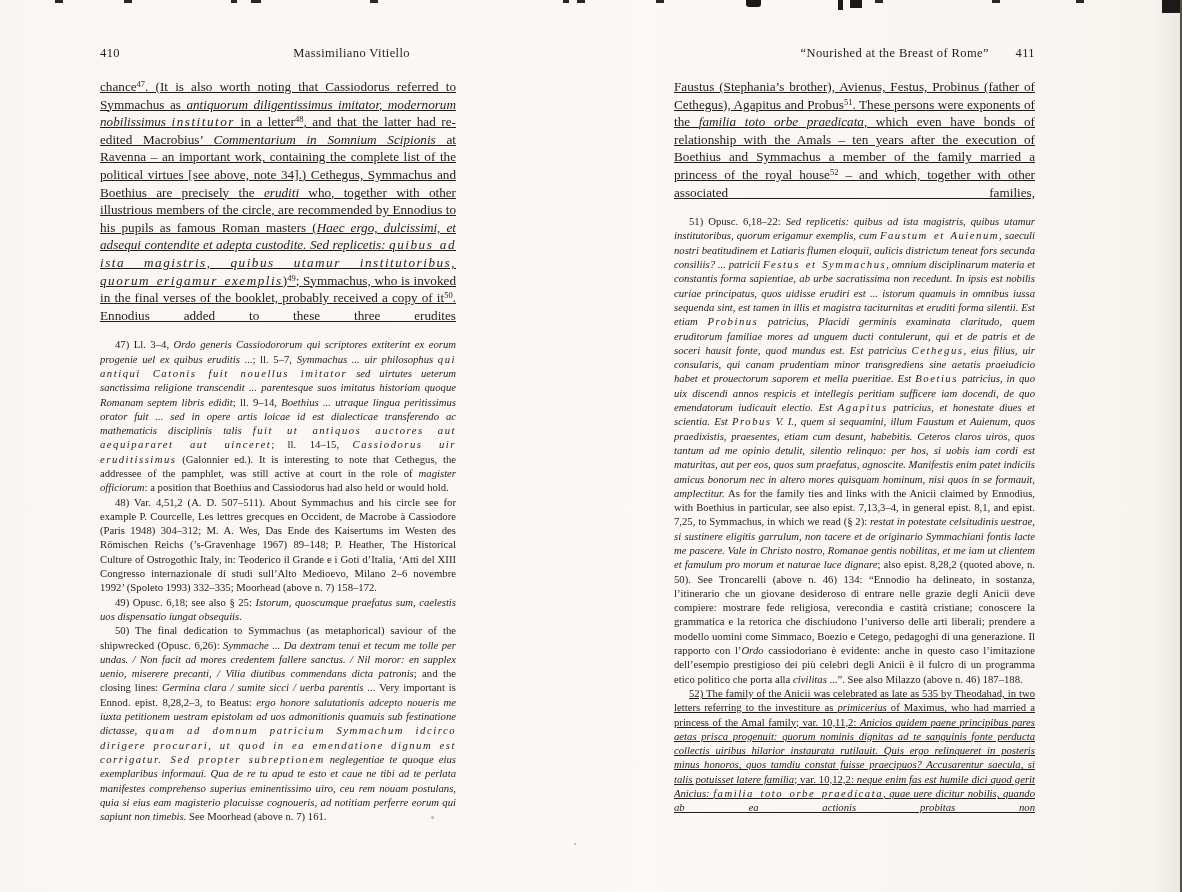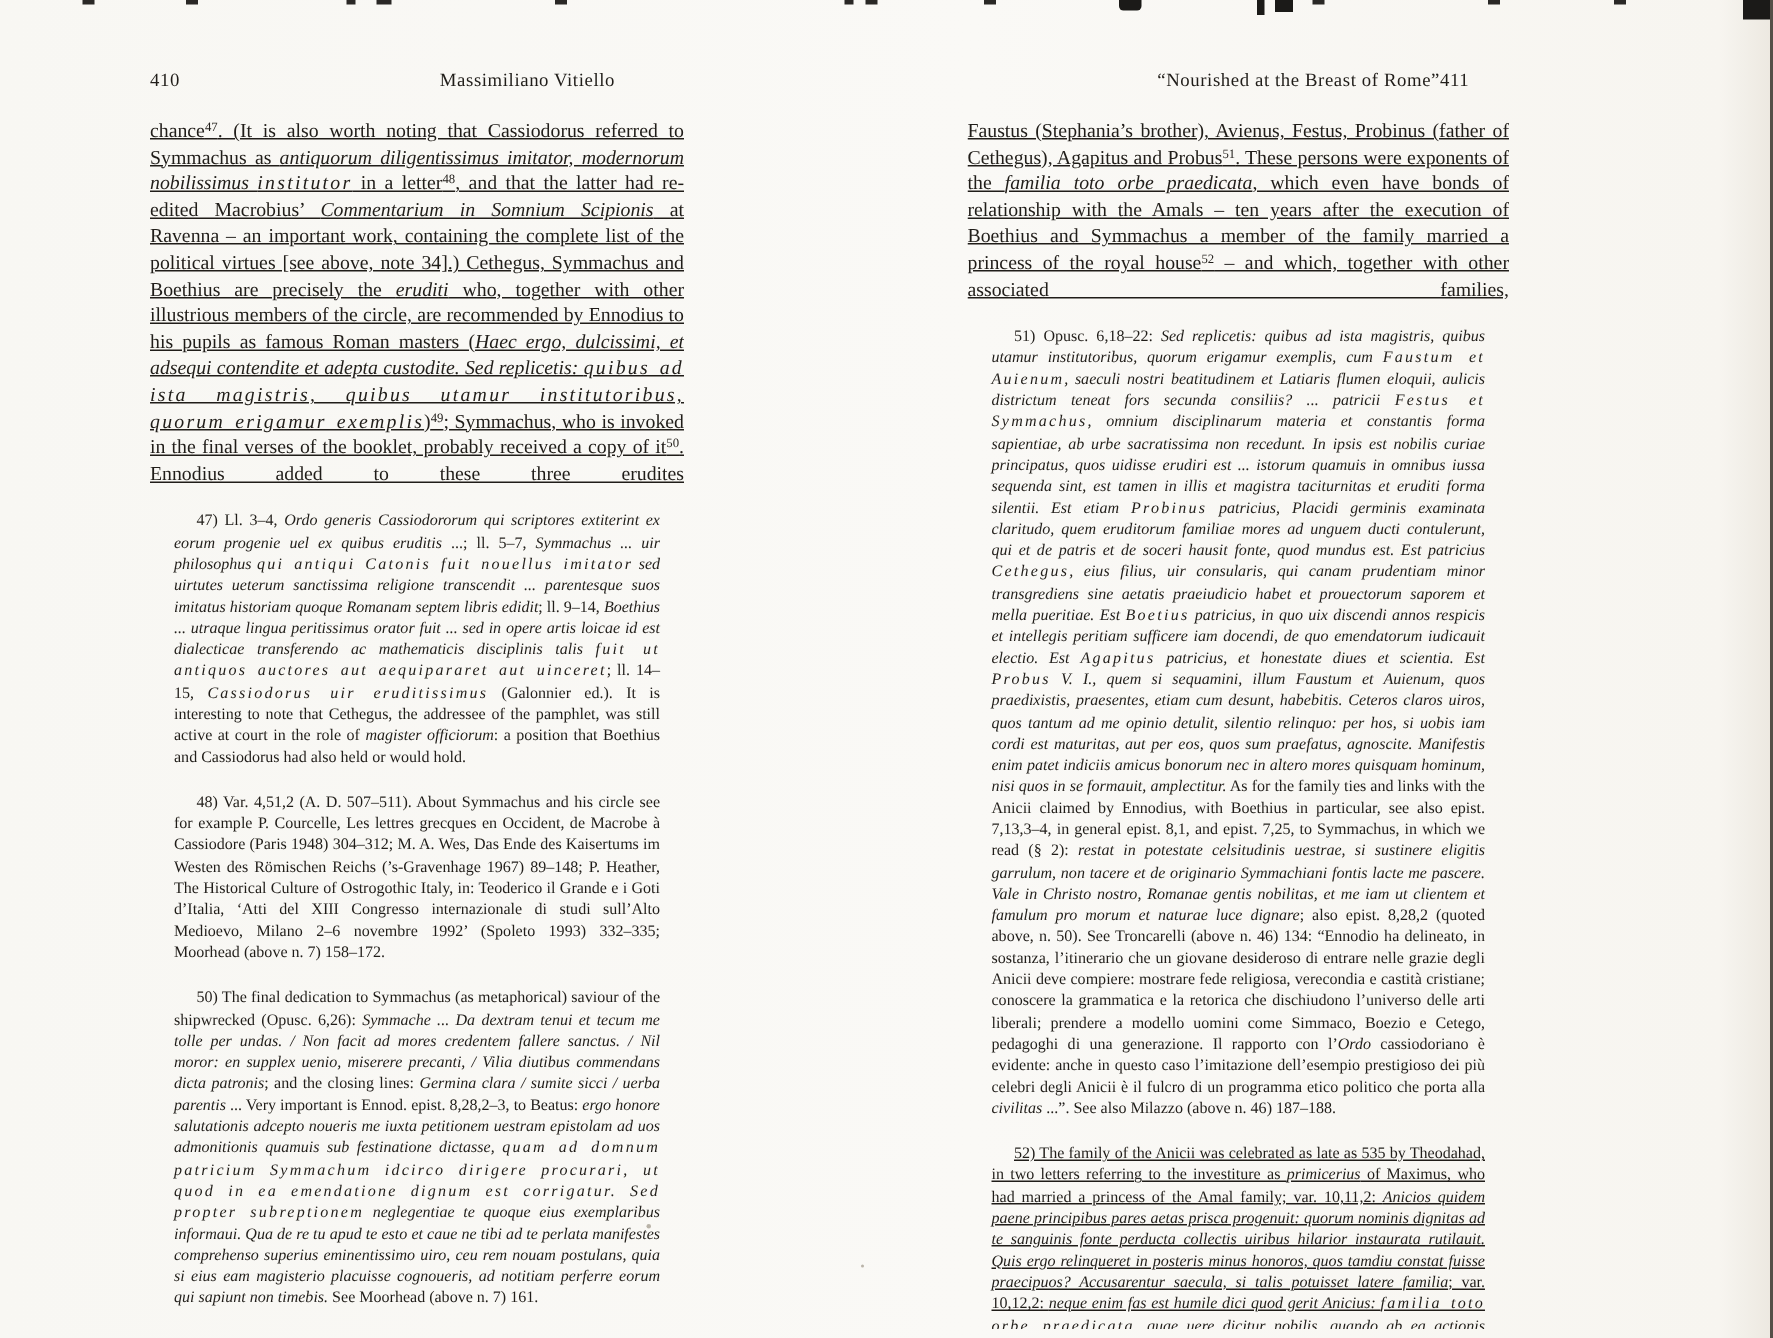--- a/index.html
+++ b/index.html
@@ -13,29 +13,29 @@
   .mk{position:absolute;top:0;height:3px;background:#2a2826;display:block;}
   .blob{position:absolute;top:0;left:746px;width:15px;height:7px;background:#1b1a18;border-radius:0 0 3px 3px;}
   .br1{position:absolute;top:0;left:838px;width:5px;height:10px;background:#1b1a18;}
   .br2{position:absolute;top:0;left:850px;width:12px;height:8px;background:#1b1a18;}
   .corner{position:absolute;top:0;right:0;width:20px;height:13px;background:#1b1a18;}
   .edge{position:absolute;top:0;right:0;width:2px;height:100%;background:#554f48;}
   .speck{position:absolute;border-radius:50%;background:#b9b3a8;}
   
   .page{position:absolute;top:46px;height:840px;overflow:hidden;}
   .page.left{left:100px;width:356px;}
-  .page.right{left:645px;width:361px;}
+  .page.right{left:674px;width:361px;}
   .phead{display:flex;align-items:baseline;font-size:12.5px;letter-spacing:0.4px;margin-bottom:17px;}
   .pnum{width:46px;}
-  .page.right .pnum{}
+  .page.right .pnum{text-align:right;}
   .rhead{flex:1;text-align:right;}
   .body{margin:0;text-align:justify;font-size:13.2px;line-height:17.6px;}
   .cont{text-align-last:justify;text-decoration:underline;}
   .fns{margin-top:13px;}
-  .fn{margin:16px;text-align:justify;font-size:10.7px;line-height:14.3px;text-indent:15px;}
+  .fn{margin:0;text-align:justify;font-size:10.7px;line-height:14.3px;text-indent:15px;}
   .it{font-style:italic;}
   .sp{letter-spacing:1.5px;word-spacing:1.5px;}
   sup.fnref{font-size:8.5px;line-height:0;vertical-align:4px;letter-spacing:0;}
 </style>
 </head>
 <body>
 
 <div class="scan">
 
   <span class="mk" style="left:55px;width:8px"></span>
@@ -60,20 +60,21 @@
   <section class="page left">
     <header class="phead">
       <span class="pnum">410</span>
       <span class="rhead">Massimiliano Vitiello</span>
       <span class="pnum"></span>
     </header>
     <p class="body cont"><span>chance</span><sup class="fnref">47</sup><span>. (It is also worth noting that Cassiodorus referred to Symmachus as </span><span class="it">antiquorum diligentissimus imitator, modernorum nobilissimus </span><span class="it sp">institutor</span><span> in a letter</span><sup class="fnref">48</sup><span>, and that the latter had re-edited Macrobius’ </span><span class="it">Commentarium in Somnium Scipionis</span><span> at Ravenna – an important work, containing the complete list of the political virtues [see above, note 34].) Cethegus, Symmachus and Boethius are precisely the </span><span class="it">eruditi</span><span> who, together with other illustrious members of the circle, are recommended by Ennodius to his pupils as famous Roman masters (</span><span class="it">Haec ergo, dulcissimi, et adsequi contendite et adepta custodite. Sed replicetis: </span><span class="it sp">quibus ad ista magistris, quibus utamur institutoribus, quorum erigamur exemplis</span><span>)</span><sup class="fnref">49</sup><span>; Symmachus, who is invoked in the final verses of the booklet, probably received a copy of it</span><sup class="fnref">50</sup><span>. Ennodius added to these three erudites</span></p>
     <div class="fns">
       <p class="fn"><span>47) Ll. 3–4, </span><span class="it">Ordo generis Cassiodororum qui scriptores extiterint ex eorum progenie uel ex quibus eruditis</span><span> ...; ll. 5–7, </span><span class="it">Symmachus ... uir philosophus </span><span class="it sp">qui antiqui Catonis fuit nouellus imitator</span><span class="it"> sed uirtutes ueterum sanctissima religione transcendit ... parentesque suos imitatus historiam quoque Romanam septem libris edidit</span><span>; ll. 9–14, </span><span class="it">Boethius ... utraque lingua peritissimus orator fuit ... sed in opere artis loicae id est dialecticae transferendo ac mathematicis disciplinis talis </span><span class="it sp">fuit ut antiquos auctores aut aequipararet aut uinceret</span><span>; ll. 14–15, </span><span class="it sp">Cassiodorus uir eruditissimus</span><span> (Galonnier ed.). It is interesting to note that Cethegus, the addressee of the pamphlet, was still active at court in the role of </span><span class="it">magister officiorum</span><span>: a position that Boethius and Cassiodorus had also held or would hold.</span></p>
       <p class="fn"><span>48) Var. 4,51,2 (A. D. 507–511). About Symmachus and his circle see for example P. Courcelle, Les lettres grecques en Occident, de Macrobe à Cassiodore (Paris 1948) 304–312; M. A. Wes, Das Ende des Kaisertums im Westen des Römischen Reichs (’s-Gravenhage 1967) 89–148; P. Heather, The Historical Culture of Ostrogothic Italy, in: Teoderico il Grande e i Goti d’Italia, ‘Atti del XIII Congresso internazionale di studi sull’Alto Medioevo, Milano 2–6 novembre 1992’ (Spoleto 1993) 332–335; Moorhead (above n. 7) 158–172.</span></p>
+      <p class="fn"><span>49) Opusc. 6,18; see also § 25: </span><span class="it">Istorum, quoscumque praefatus sum, caelestis uos dispensatio iungat obsequiis</span><span>.</span></p>
       <p class="fn"><span>50) The final dedication to Symmachus (as metaphorical) saviour of the shipwrecked (Opusc. 6,26): </span><span class="it">Symmache ... Da dextram tenui et tecum me tolle per undas. / Non facit ad mores credentem fallere sanctus. / Nil moror: en supplex uenio, miserere precanti, / Vilia diutibus commendans dicta patronis</span><span>; and the closing lines: </span><span class="it">Germina clara / sumite sicci / uerba parentis</span><span> ... Very important is Ennod. epist. 8,28,2–3, to Beatus: </span><span class="it">ergo honore salutationis adcepto noueris me iuxta petitionem uestram epistolam ad uos admonitionis quamuis sub festinatione dictasse, </span><span class="it sp">quam ad domnum patricium Symmachum idcirco dirigere procurari, ut quod in ea emendatione dignum est corrigatur. Sed propter subreptionem</span><span class="it"> neglegentiae te quoque eius exemplaribus informaui. Qua de re tu apud te esto et caue ne tibi ad te perlata manifestes comprehenso superius eminentissimo uiro, ceu rem nouam postulans, quia si eius eam magisterio placuisse cognoueris, ad notitiam perferre eorum qui sapiunt non timebis.</span><span> See Moorhead (above n. 7) 161.</span></p>
     </div>
   </section>
 
   <section class="page right">
     <header class="phead">
       <span class="pnum"></span>
       <span class="rhead">“Nourished at the Breast of Rome”</span>
       <span class="pnum">411</span>
     </header>

